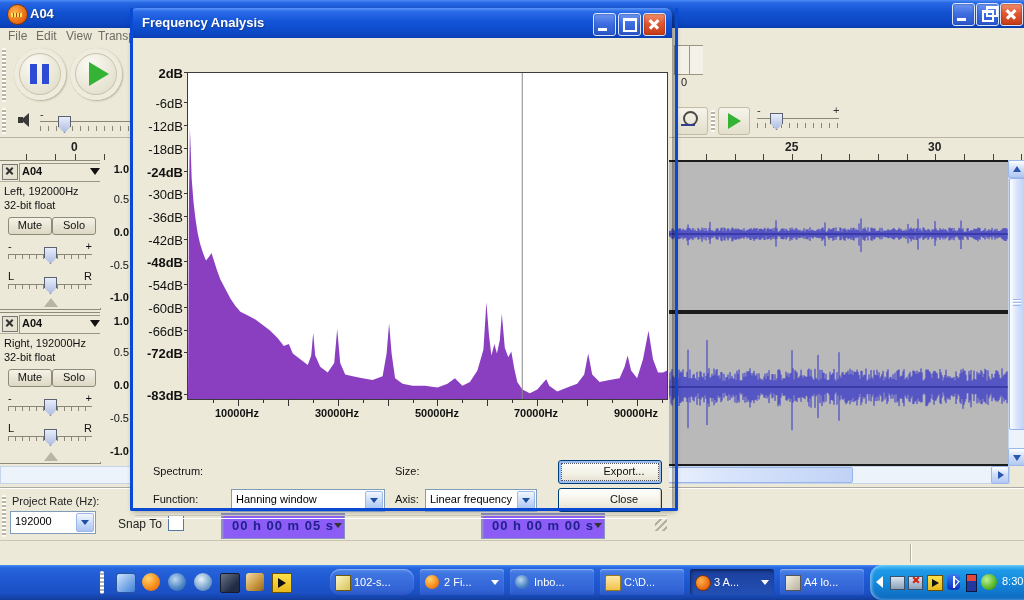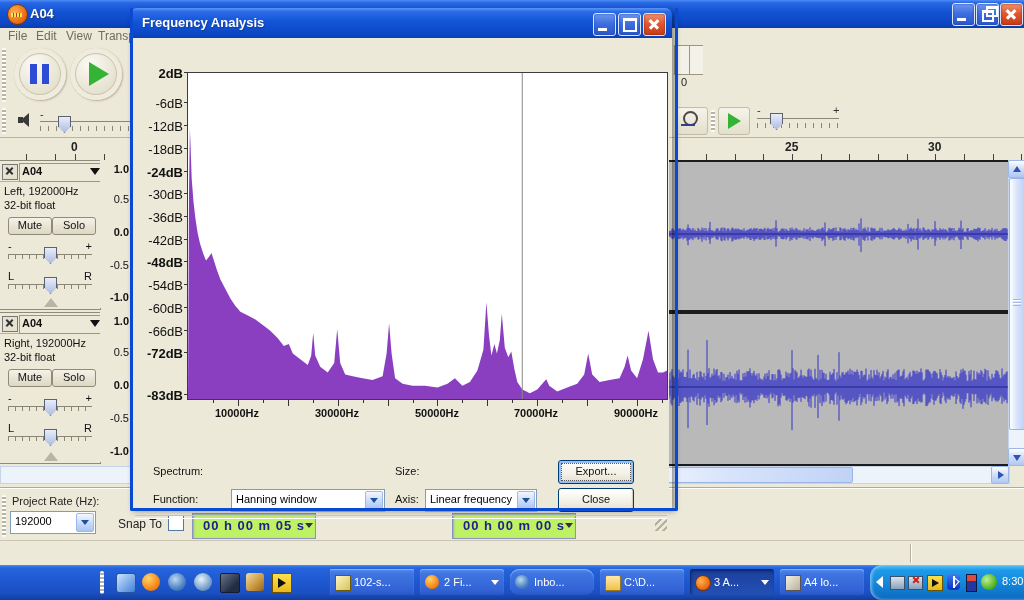--- a/index.html
+++ b/index.html
@@ -103,22 +103,22 @@
 
   
   #selbar{left:0;top:487px;width:1024px;height:53px;background:#ece9d8;border-top:2px groove #fffef6;font-size:11px;color:#222;}
   .combo{background:#fff;border:1px solid #7f9db9;}
   .combo .cval{position:absolute;left:4px;top:3px;font-size:11px;color:#000;}
   .combo .cbtn{position:absolute;right:1px;top:1px;bottom:1px;width:16px;border:1px solid #9cb8ea;border-radius:2px;
     background:linear-gradient(180deg,#f4f8fe,#cdddfa 50%,#aac4f2);}
   .combo .cbtn:after{content:"";position:absolute;left:4px;top:6px;width:0;height:0;
     border-top:5px solid #1e4f9e;border-left:4px solid transparent;border-right:4px solid transparent;}
   .checkbox{width:14px;height:14px;background:#fff;border:1px solid #5577a8;}
-  .timebox{height:24px;width:122px;background:#bef264;border:1px solid #8a93bd;box-shadow:inset 1px 1px 2px #9aa2c4;
-    color:#20208c;font-weight:bold;font-size:13px;line-height:23px;text-align:center;letter-spacing:1px;}
+  .timebox{height:24px;width:122px;background:#8b5cf6;border:1px solid #8a93bd;box-shadow:inset 1px 1px 2px #9aa2c4;
+    color:#20208c;font-weight:bold;font-size:13px;line-height:23px;text-align:center;letter-spacing:1px;margin-left:29px;}
   .timebox .tb-arrow{position:absolute;right:2px;top:9px;width:0;height:0;border-top:5px solid #333;border-left:4px solid transparent;border-right:4px solid transparent;}
   #statusbar{left:0;top:540px;width:1024px;height:25px;background:#ece9d8;border-top:1px solid #c9c5b2;}
   #statusbar .sdiv{position:absolute;left:910px;top:3px;width:1px;height:19px;background:#b5b19e;border-right:1px solid #fff;}
 
   
   #dialog{left:130px;top:8px;width:542px;height:500px;border-radius:7px 7px 0 0;
     box-shadow:3px 3px 6px rgba(0,0,0,.4);}
   #dlg-titlebar{position:absolute;left:0;top:0;width:542px;height:30px;border-radius:7px 7px 0 0;
     background:linear-gradient(180deg,#5a95f8 0%,#2b6be8 12%,#1355d8 45%,#0c49c8 80%,#0a3fb4 100%);}
   #dlg-title{position:absolute;left:12px;top:7px;color:#fff;font-weight:bold;font-size:13px;text-shadow:1px 1px 1px #173e92;}
@@ -129,21 +129,21 @@
   .ylab.b{font-weight:bold;}
   .ylab:after{content:"";position:absolute;right:-5px;top:6px;width:4px;height:1px;background:#333;}
   #plot{left:54px;top:34px;width:479px;height:326px;background:#fff;border:1px solid #3c3c3c;}
   #xaxis{left:54px;top:361px;width:481px;height:26px;}
   #xaxis .xtick{position:absolute;top:0;width:1px;background:#333;}
   .xlab{position:absolute;top:8px;width:70px;text-align:center;font-size:11px;font-weight:bold;color:#111;}
   #info-line{left:18px;top:393px;font-size:11px;color:#111;}
   #info-line span{margin-right:18px;}
   .dlg-label{font-size:11px;color:#111;}
   .xp-btn{width:74px;height:22px;border:1px solid #003c74;border-radius:3px;font-size:11px;color:#111;text-align:center;line-height:20px;
-    background:linear-gradient(180deg,#fff,#f2f0e4 60%,#e3ded0);box-shadow:inset -1px -1px 1px #cfc8b8;}
+    background:linear-gradient(180deg,#fff,#f2f0e4 60%,#e3ded0);box-shadow:inset -1px -1px 1px #cfc8b8;padding-left:28px;}
   .xp-btn.focus{outline:1px dotted #555;outline-offset:-4px;box-shadow:inset 0 0 0 2px #9cbcf2, inset -1px -1px 1px #cfc8b8;}
   .xp-btn .fl:first-letter{text-decoration:underline;}
   #dlg-groove{left:2px;top:477px;width:532px;height:2px;border-top:1px solid #c9c5b2;border-bottom:1px solid #fff;}
   #dlg-grip{left:522px;top:481px;width:12px;height:12px;
     background:repeating-linear-gradient(135deg,transparent 0 3px,#b5b19e 3px 5px);}
 </style>
 </head>
 <body>
 
 <div id="screen">
@@ -432,30 +432,30 @@
     <span class="abs" style="left:142px;top:8px;width:18px;height:18px;border-radius:50%;background:radial-gradient(circle at 35% 30%,#ffd36b,#f78f1e 55%,#d95b10);"></span>
     <span class="abs" style="left:168px;top:8px;width:18px;height:18px;border-radius:50%;background:radial-gradient(circle at 40% 35%,#bcd8f0,#4a82c4 60%,#2b5a96);"></span>
     <span class="abs" style="left:194px;top:8px;width:18px;height:18px;border-radius:50%;background:radial-gradient(circle at 40% 35%,#e8f2fa,#7fa8d0 55%,#47689c);"></span>
     <span class="abs" style="left:220px;top:8px;width:18px;height:18px;border-radius:2px;background:linear-gradient(135deg,#6b7486,#222c44 70%);border:1px solid #141b2c;"></span>
     <span class="abs" style="left:246px;top:8px;width:18px;height:18px;border-radius:3px;background:linear-gradient(135deg,#f2dca8,#c8963c 60%,#8f6420);"></span>
     <span class="abs" style="left:272px;top:8px;width:18px;height:18px;background:linear-gradient(180deg,#ffe04a,#e8b91c);border:1px solid #6b5200;">
       <i style="position:absolute;left:5px;top:4px;width:0;height:0;border-left:8px solid #111;border-top:5px solid transparent;border-bottom:5px solid transparent;"></i>
     </span>
 
     <div id="taskbtns">
-        <div class="abs" style="left: 330px; top: 4px; width: 84px; height: 26px; border-radius: 1px; color: rgb(255, 255, 255); font-size: 11px; background: linear-gradient(rgb(81, 135, 234) 0%, rgb(62, 116, 224) 20%, rgb(50, 99, 214) 80%, rgb(42, 86, 196) 100%); box-shadow: rgb(143, 178, 244) 0px 1px 1px inset;">
+        <div class="abs" style="left: 330px; top: 4px; width: 84px; height: 26px; border-radius: 10px; color: rgb(255, 255, 255); font-size: 11px; background: linear-gradient(rgb(81, 135, 234) 0%, rgb(62, 116, 224) 20%, rgb(50, 99, 214) 80%, rgb(42, 86, 196) 100%); box-shadow: rgb(143, 178, 244) 0px 1px 1px inset;">
           <span style="position: absolute; left: 5px; top: 6px; width: 14px; height: 14px; background: linear-gradient(135deg, rgb(253, 246, 200), rgb(216, 194, 84)); border: 1px solid rgb(106, 90, 16);"></span>
           <span style="position: absolute; left: 24px; top: 7px; white-space: nowrap; overflow: hidden; max-width: 48px;">102-s...</span>
         </div>
         <div class="abs" style="left: 420px; top: 4px; width: 84px; height: 26px; border-radius: 3px; color: rgb(255, 255, 255); font-size: 11px; background: linear-gradient(rgb(81, 135, 234) 0%, rgb(62, 116, 224) 20%, rgb(50, 99, 214) 80%, rgb(42, 86, 196) 100%); box-shadow: rgb(143, 178, 244) 0px 1px 1px inset;">
           <span style="position: absolute; left: 5px; top: 6px; width: 14px; height: 14px; border-radius: 50%; background: radial-gradient(circle at 35% 30%, rgb(255, 211, 107), rgb(247, 143, 30) 55%, rgb(217, 91, 16));"></span>
           <span style="position: absolute; left: 24px; top: 7px; white-space: nowrap; overflow: hidden; max-width: 48px;">2 Fi...</span>
           <i style="position: absolute; right: 5px; top: 11px; width: 0px; height: 0px; border-top: 5px solid rgb(255, 255, 255); border-left: 4px solid transparent; border-right: 4px solid transparent;"></i>
         </div>
-        <div class="abs" style="left: 510px; top: 4px; width: 84px; height: 26px; border-radius: 9px; color: rgb(255, 255, 255); font-size: 11px; background: linear-gradient(rgb(81, 135, 234) 0%, rgb(62, 116, 224) 20%, rgb(50, 99, 214) 80%, rgb(42, 86, 196) 100%); box-shadow: rgb(143, 178, 244) 0px 1px 1px inset;">
+        <div class="abs" style="left: 510px; top: 4px; width: 84px; height: 26px; border-radius: 3px; color: rgb(255, 255, 255); font-size: 11px; background: linear-gradient(rgb(81, 135, 234) 0%, rgb(62, 116, 224) 20%, rgb(50, 99, 214) 80%, rgb(42, 86, 196) 100%); box-shadow: rgb(143, 178, 244) 0px 1px 1px inset;">
           <span style="position: absolute; left: 5px; top: 6px; width: 14px; height: 14px; border-radius: 50%; background: radial-gradient(circle at 40% 35%, rgb(188, 216, 240), rgb(74, 130, 196) 60%, rgb(43, 90, 150));"></span>
           <span style="position: absolute; left: 24px; top: 7px; white-space: nowrap; overflow: hidden; max-width: 48px;">Inbo...</span>
         </div>
         <div class="abs" style="left: 600px; top: 4px; width: 84px; height: 26px; border-radius: 3px; color: rgb(255, 255, 255); font-size: 11px; background: linear-gradient(rgb(81, 135, 234) 0%, rgb(62, 116, 224) 20%, rgb(50, 99, 214) 80%, rgb(42, 86, 196) 100%); box-shadow: rgb(143, 178, 244) 0px 1px 1px inset;">
           <span style="position: absolute; left: 5px; top: 6px; width: 14px; height: 14px; background: linear-gradient(rgb(255, 233, 168), rgb(240, 193, 75)); border: 1px solid rgb(154, 119, 24); border-radius: 2px 2px 1px 1px;"></span>
           <span style="position: absolute; left: 24px; top: 7px; white-space: nowrap; overflow: hidden; max-width: 48px;">C:\D...</span>
         </div>
         <div class="abs" style="left: 690px; top: 4px; width: 84px; height: 26px; border-radius: 3px; color: rgb(255, 255, 255); font-size: 11px; background: linear-gradient(rgb(26, 63, 158), rgb(36, 80, 180)); box-shadow: rgb(12, 37, 96) 1px 2px 3px inset;">
           <span style="position: absolute; left: 5px; top: 6px; width: 14px; height: 14px; border-radius: 50%; background: radial-gradient(circle at 35% 35%, rgb(255, 178, 77), rgb(232, 100, 13) 70%, rgb(179, 71, 5)); border: 1px solid rgb(125, 52, 3);"></span>
           <span style="position: absolute; left: 24px; top: 7px; white-space: nowrap; overflow: hidden; max-width: 48px;">3 A...</span>

